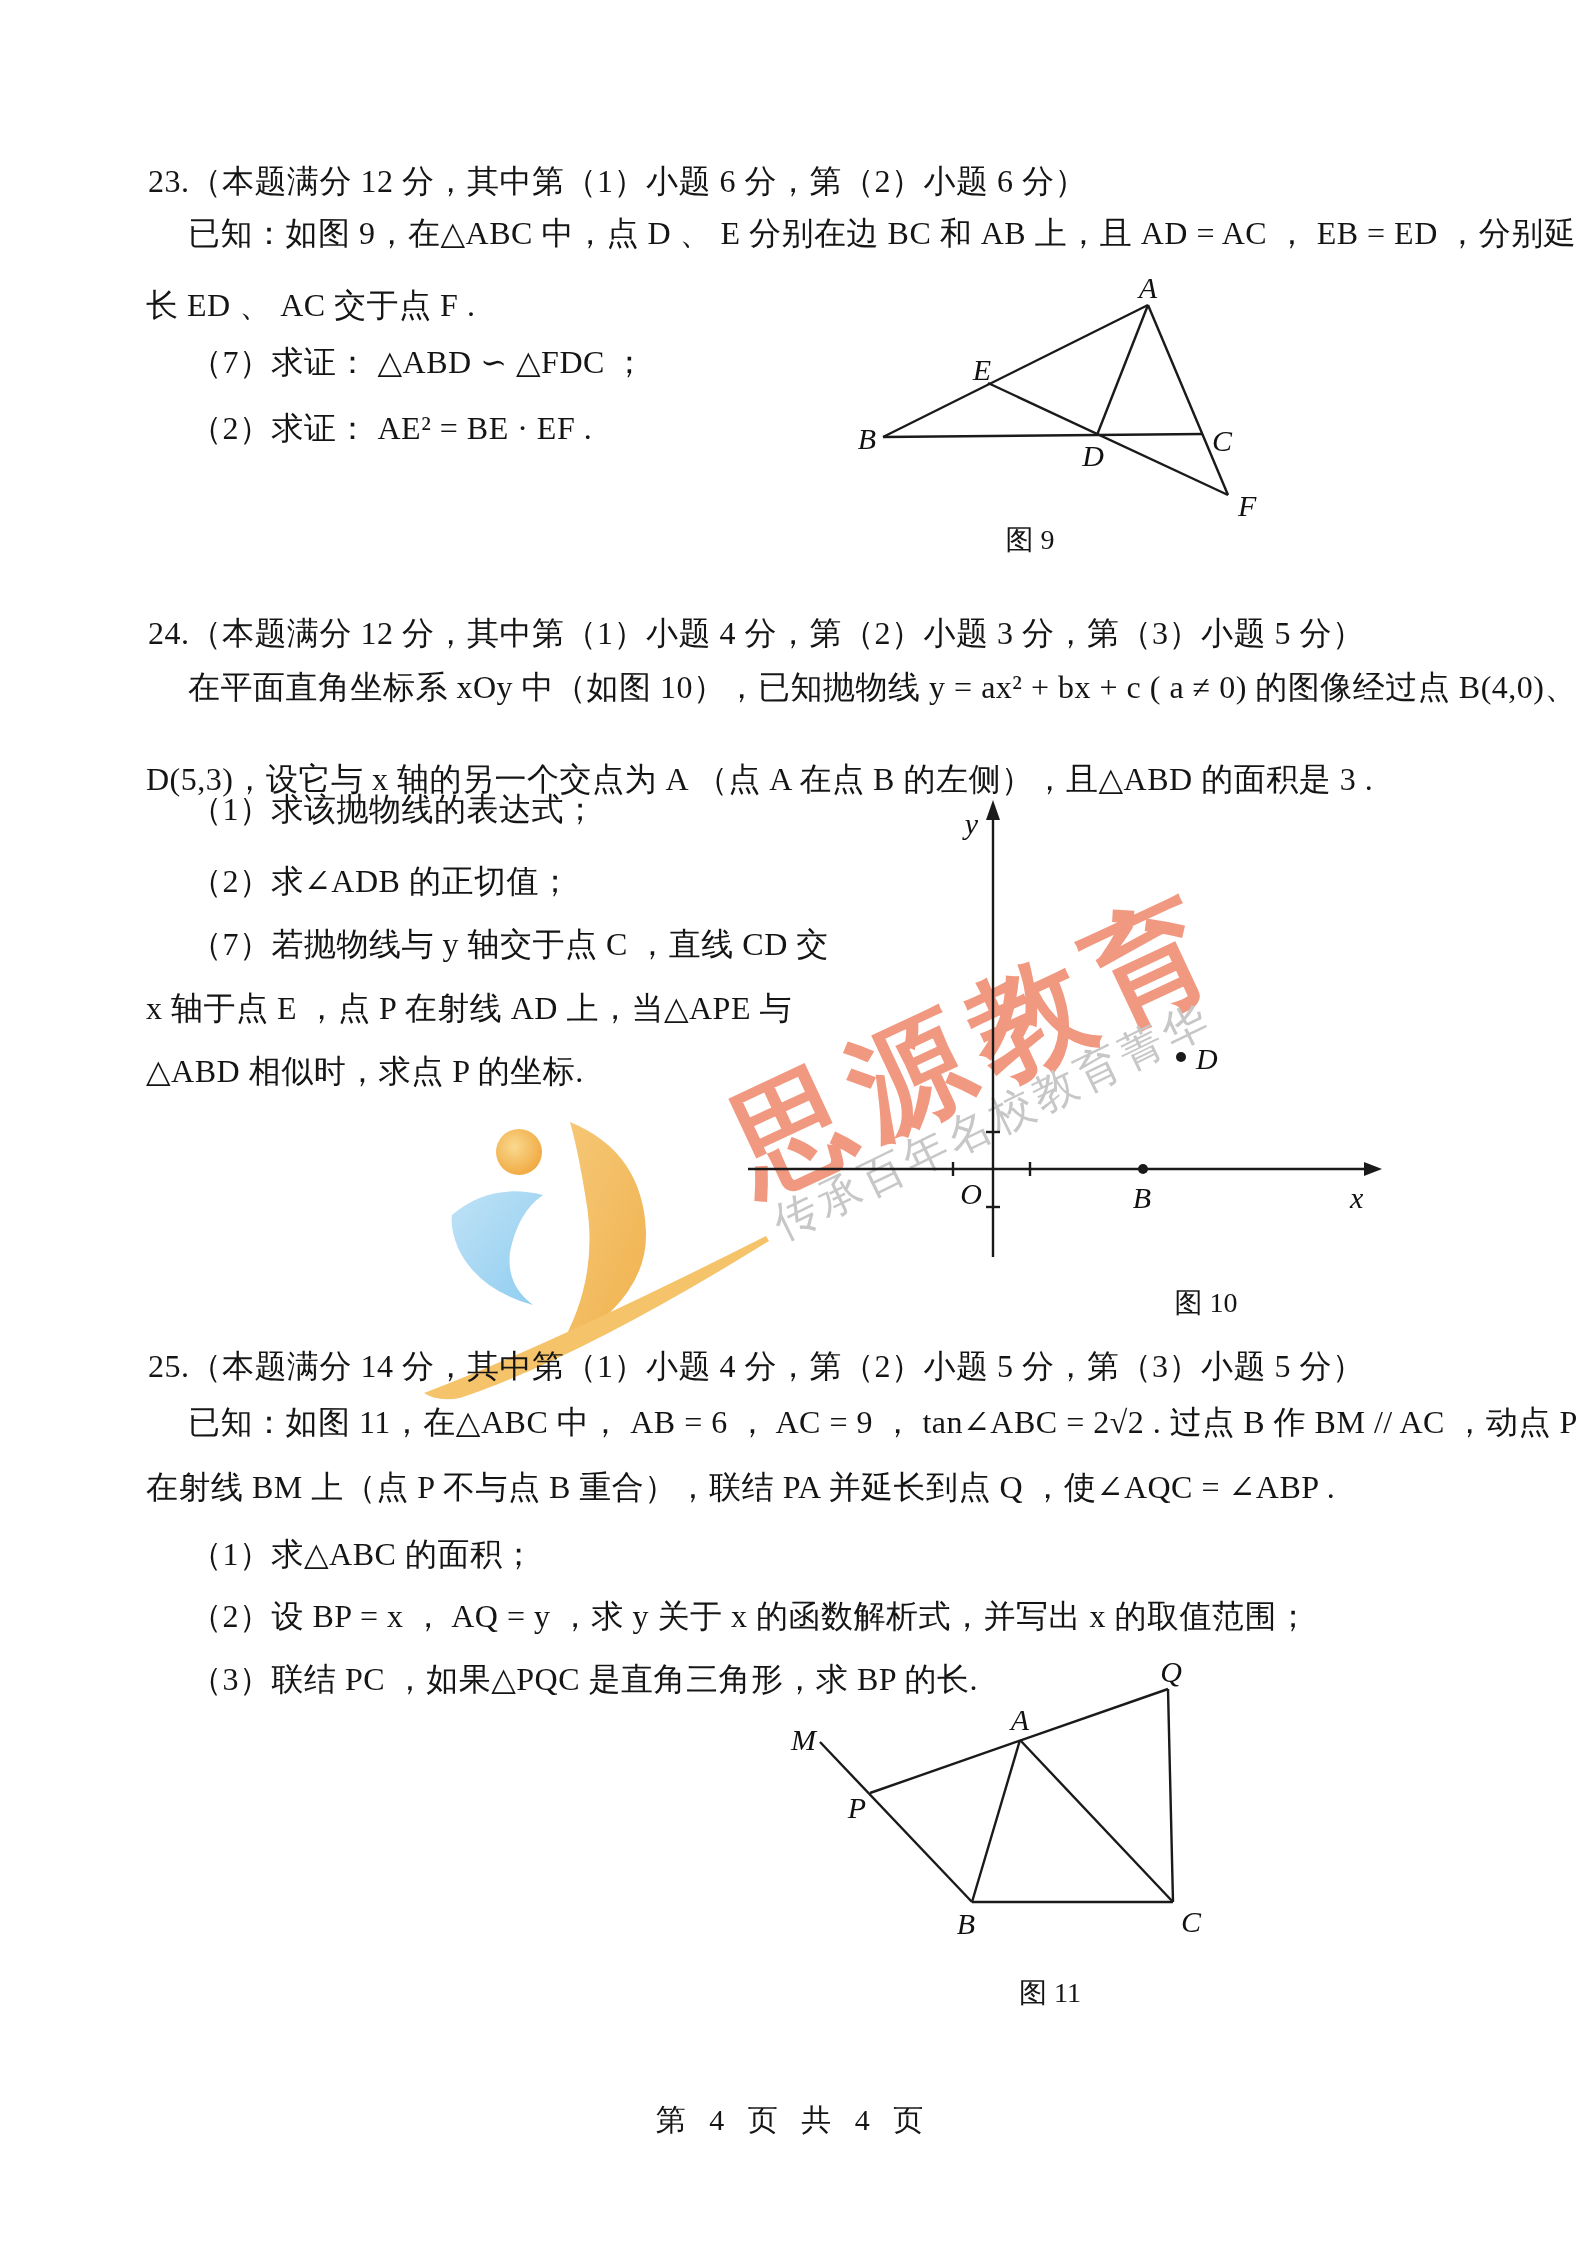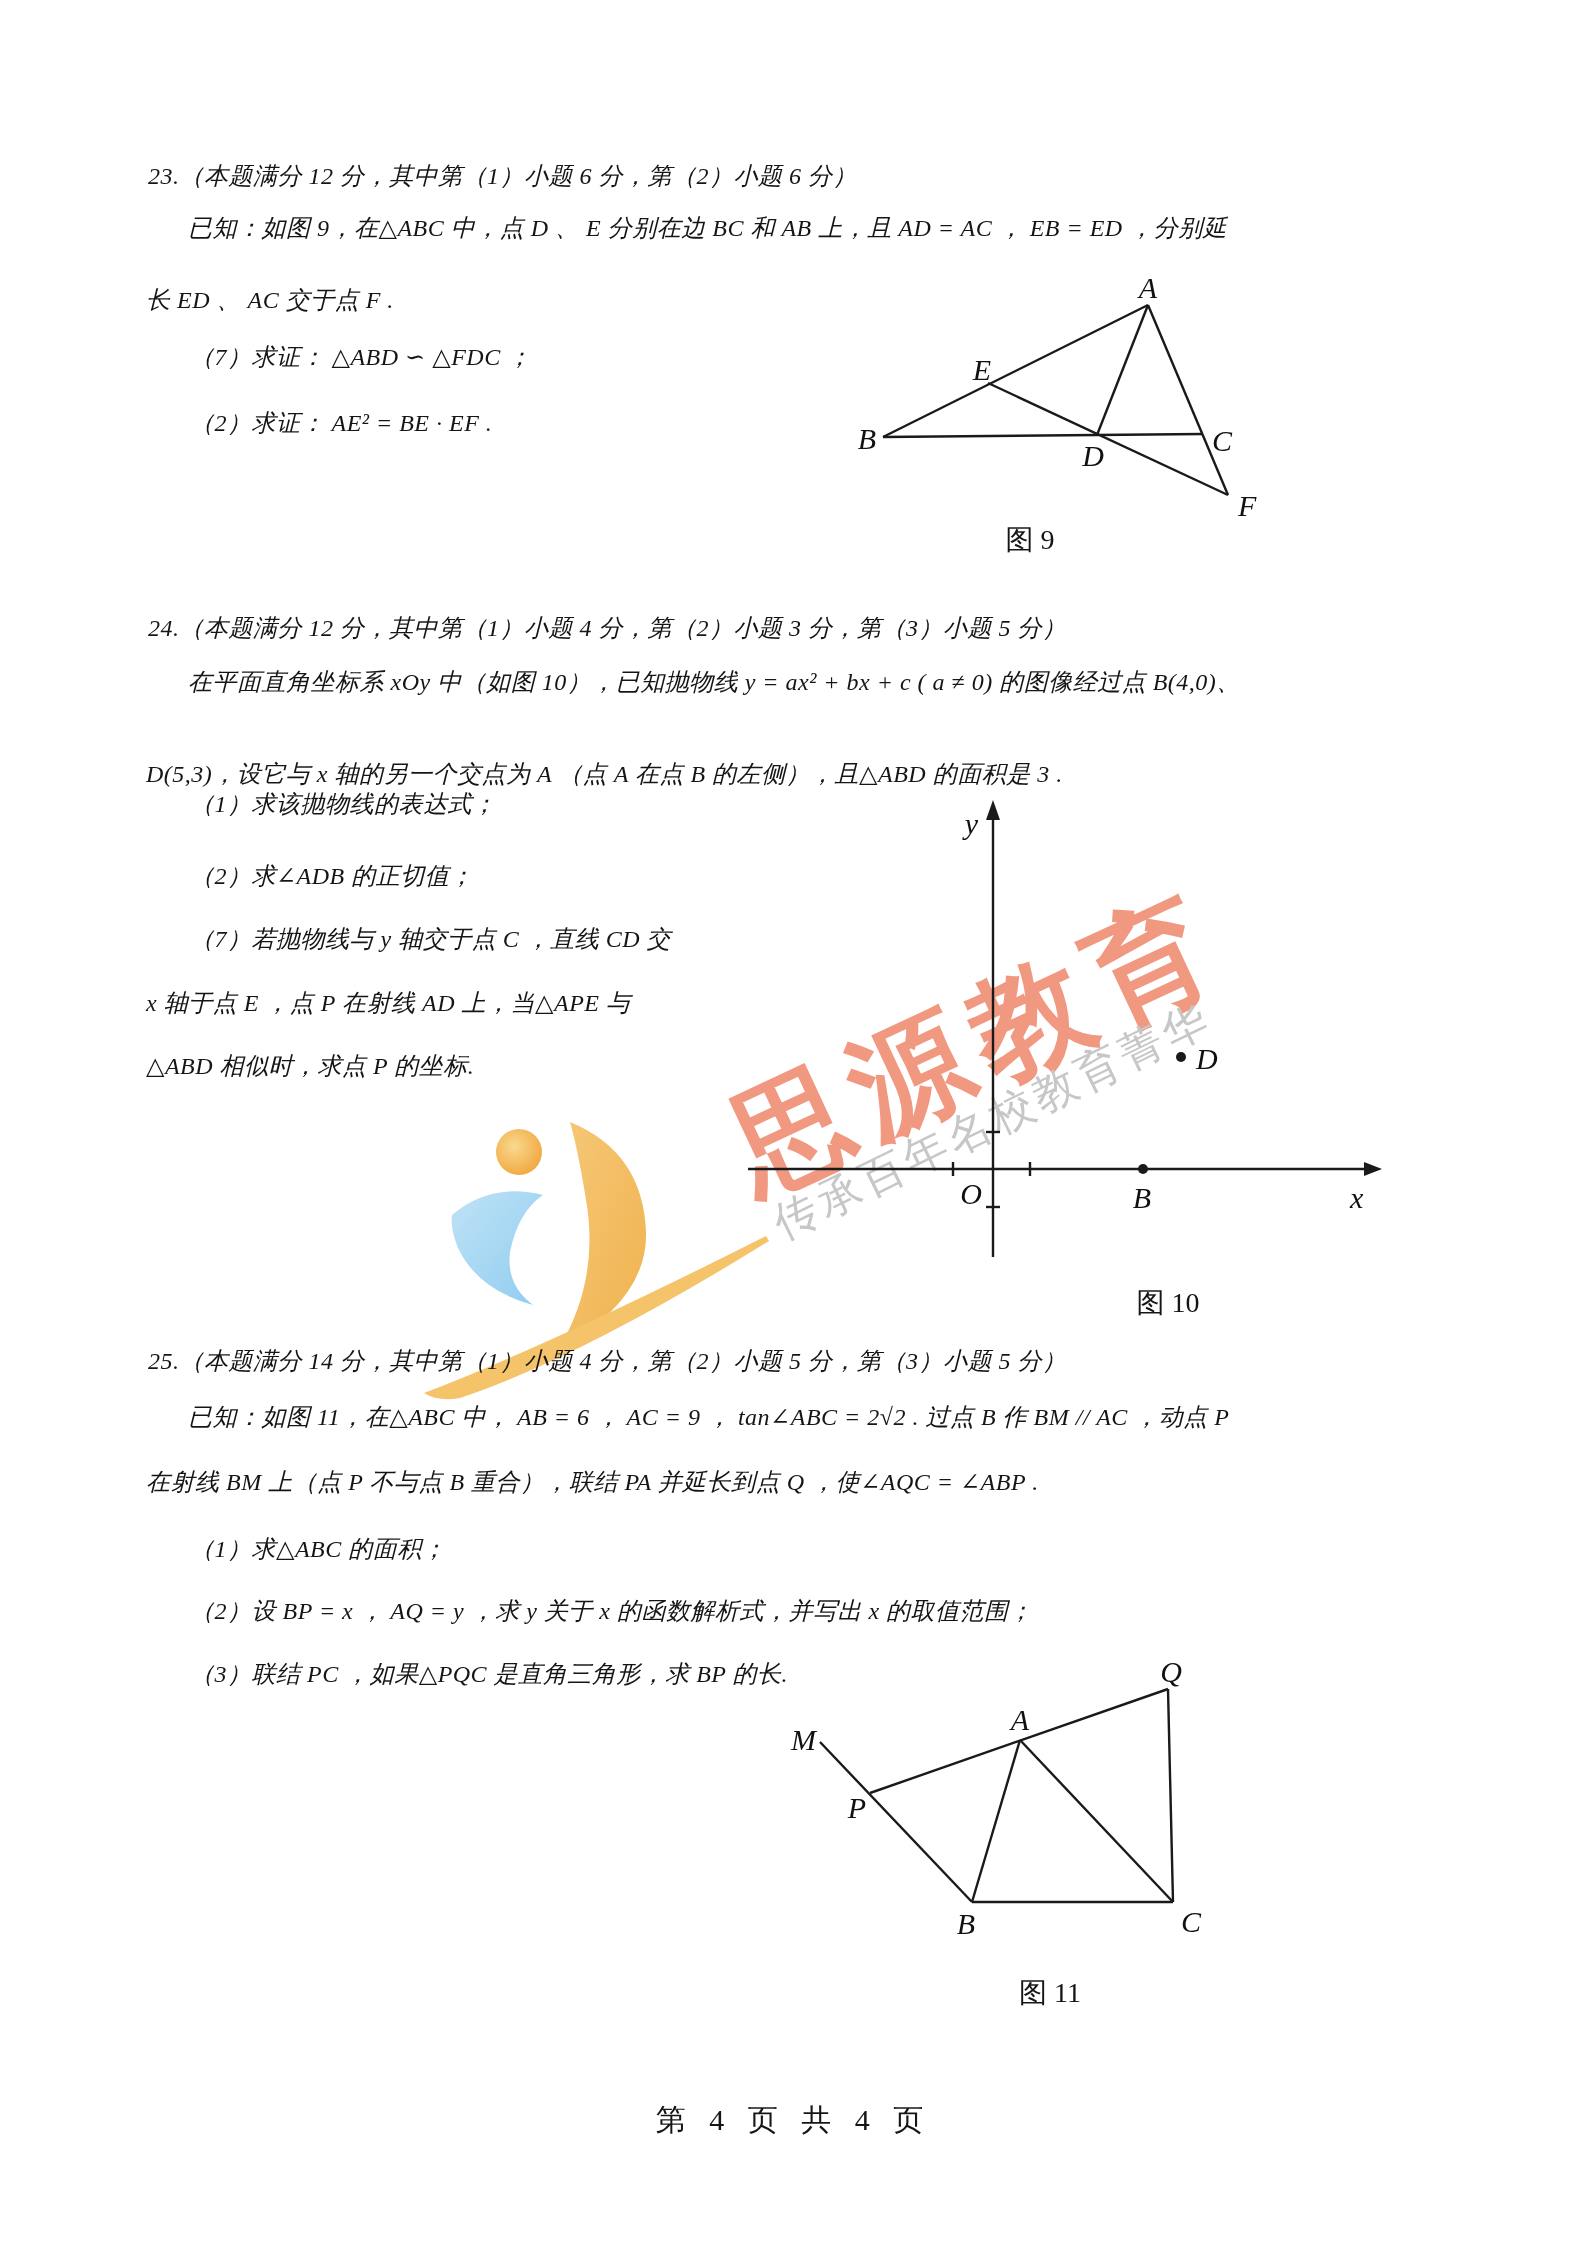--- a/index.html
+++ b/index.html
@@ -2,23 +2,22 @@
 <html><head>
 <meta charset="utf-8">
 <style>
   html,body{margin:0;padding:0;background:#888;}
   .page{
     position:relative;width:1587px;height:2245px;background:#ffffff;
     font-family:"Liberation Serif","DejaVu Serif",serif;color:#151515;
     overflow:hidden;margin:0 auto;
   }
   .tl{
-    position:absolute;font-size:24px;white-space:nowrap;z-index:3;
+    position:absolute;font-size:32px;white-space:nowrap;z-index:3;
     letter-spacing:0.5px;
-    font-style:italic;
   }
   .cap{
     position:absolute;font-size:28px;z-index:3;white-space:nowrap;text-align:center;margin-top:36px;
   }
   .figsvg{position:absolute;z-index:2;}
   .figsvg line, .figsvg path.stroke{stroke:#1a1a1a;stroke-width:2.4;fill:none;}
   .figsvg text{font-family:"Liberation Serif","DejaVu Serif",serif;font-style:italic;font-size:30px;fill:#111;}
   .footer{
     position:absolute;left:0;top:2100px;width:100%;text-align:center;
     font-size:30px;letter-spacing:8px;z-index:3;
@@ -112,21 +111,21 @@
         <line x1="266" y1="415" x2="280" y2="415"></line>
       </g>
       <circle cx="423" cy="377" r="5" fill="#1a1a1a"></circle>
       <circle cx="461" cy="265" r="5" fill="#1a1a1a"></circle>
       <text x="258" y="42" text-anchor="end">y</text>
       <text x="630" y="416">x</text>
       <text x="262" y="412" text-anchor="end">O</text>
       <text x="422" y="416" text-anchor="middle">B</text>
       <text x="476" y="277">D</text>
     </svg>
-    <div class="cap" style="left:1118px;top:1248px;width:100px">图 10</div>
+    <div class="cap" style="left:1156px;top:1248px;width:100px">图 10</div>
   </section>
 
   <section>
     <div class="tl" style="left:148px;top:1345px">25.（本题满分 14 分，其中第（1）小题 4 分，第（2）小题 5 分，第（3）小题 5 分）</div>
     <div class="tl" style="left:188px;top:1401px">已知：如图 11，在△ABC 中， AB = 6 ， AC = 9 ， tan∠ABC = 2√2 . 过点 B 作 BM // AC ，动点 P</div>
     <div class="tl" style="left:146px;top:1466px">在射线 BM 上（点 P 不与点 B 重合），联结 PA 并延长到点 Q ，使∠AQC = ∠ABP .</div>
     <div class="tl" style="left:190px;top:1533px">（1）求△ABC 的面积；</div>
     <div class="tl" style="left:190px;top:1595px">（2）设 BP = x ， AQ = y ，求 y 关于 x 的函数解析式，并写出 x 的取值范围；</div>
     <div class="tl" style="left:190px;top:1658px">（3）联结 PC ，如果△PQC 是直角三角形，求 BP 的长.</div>
 

